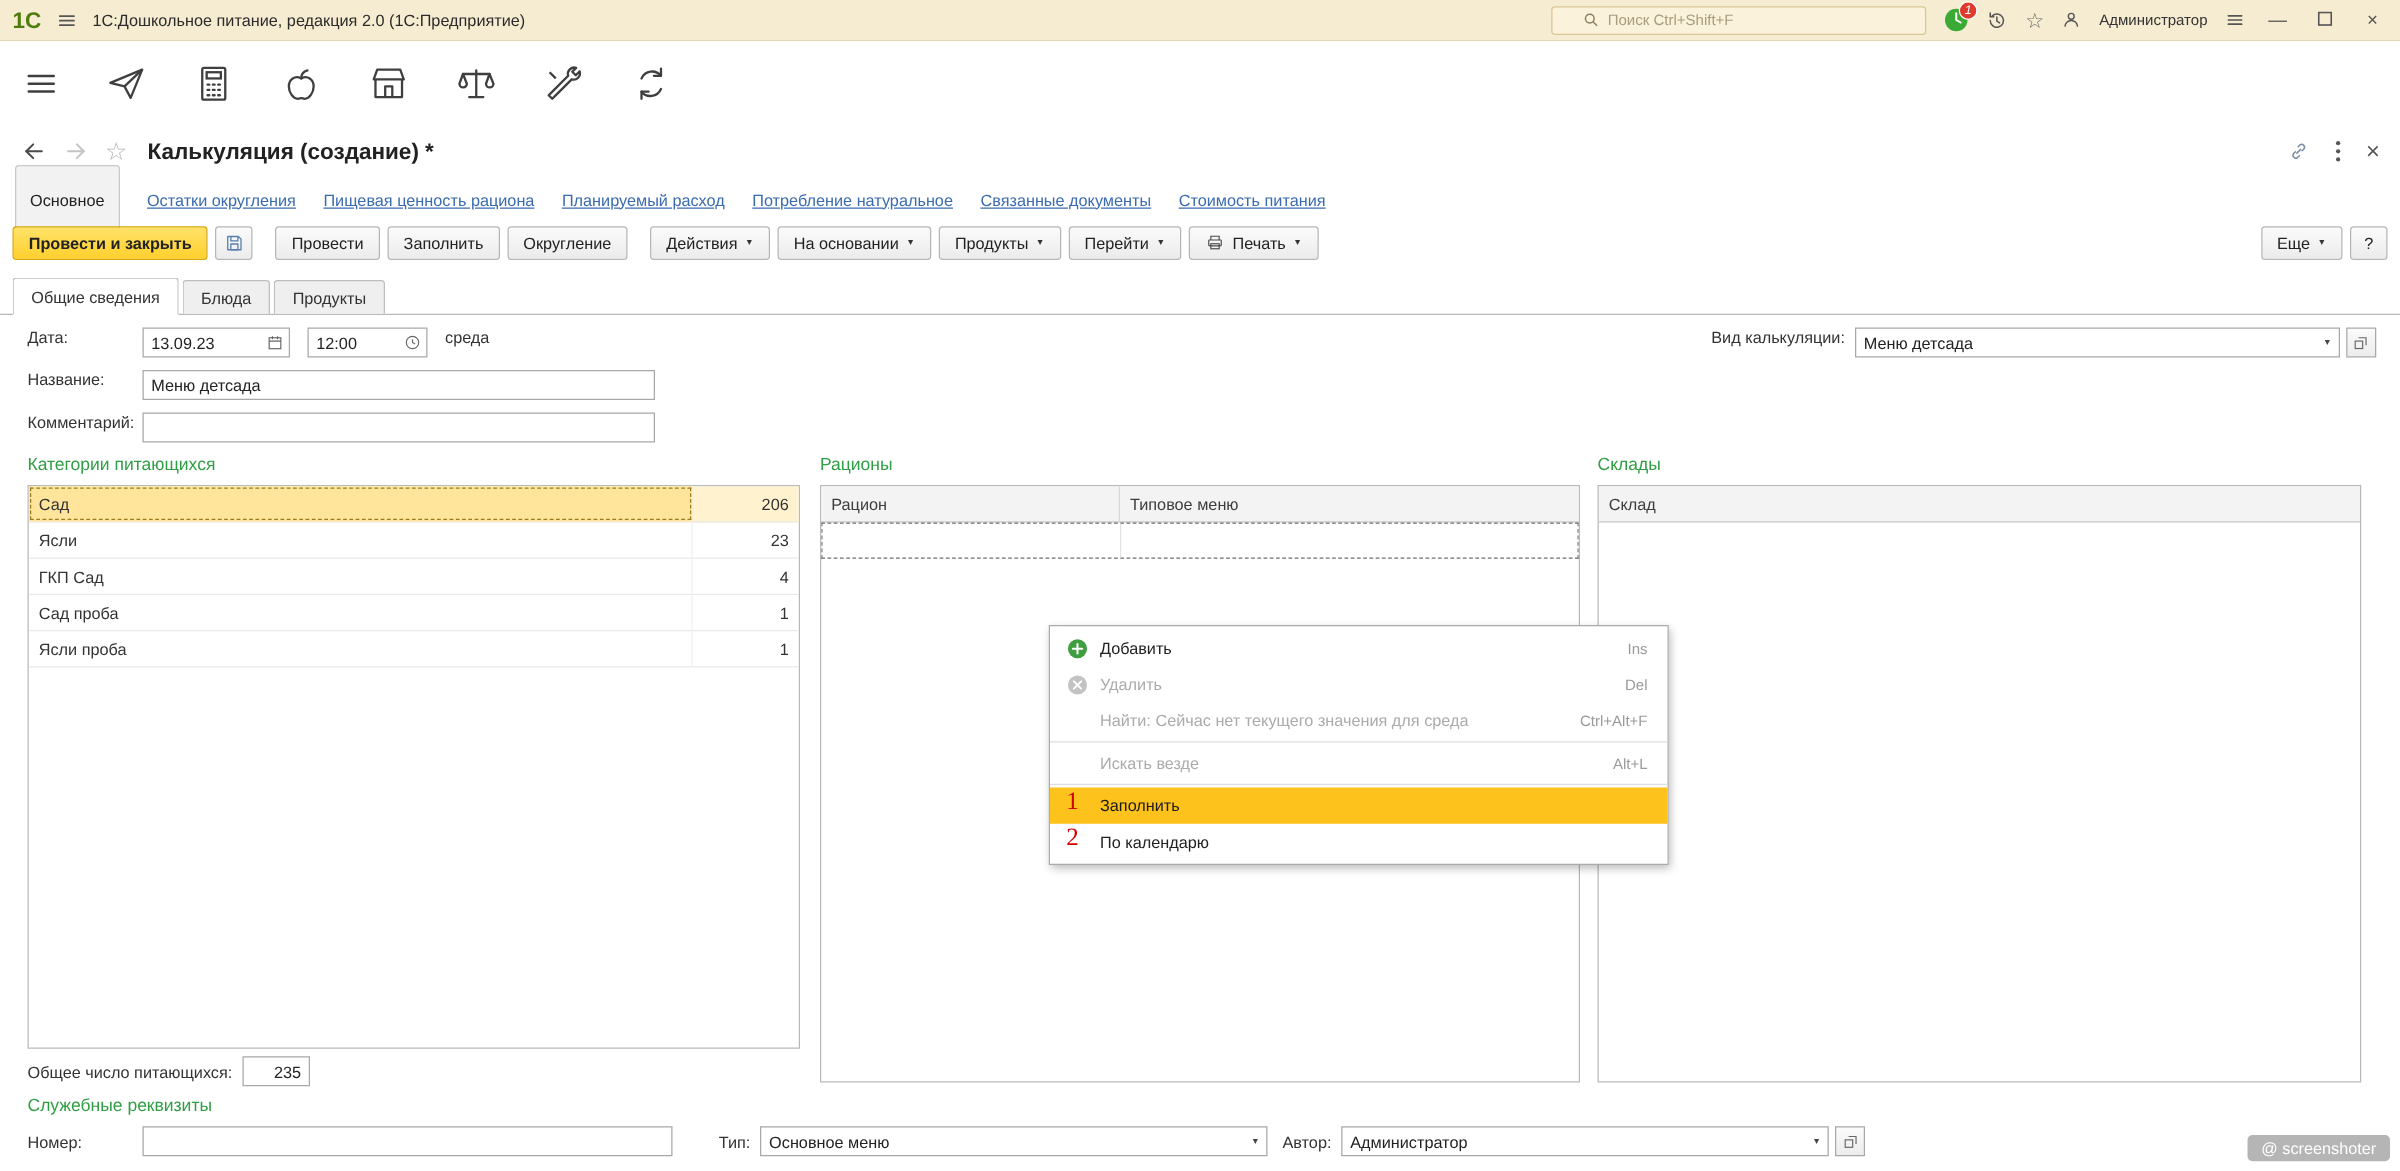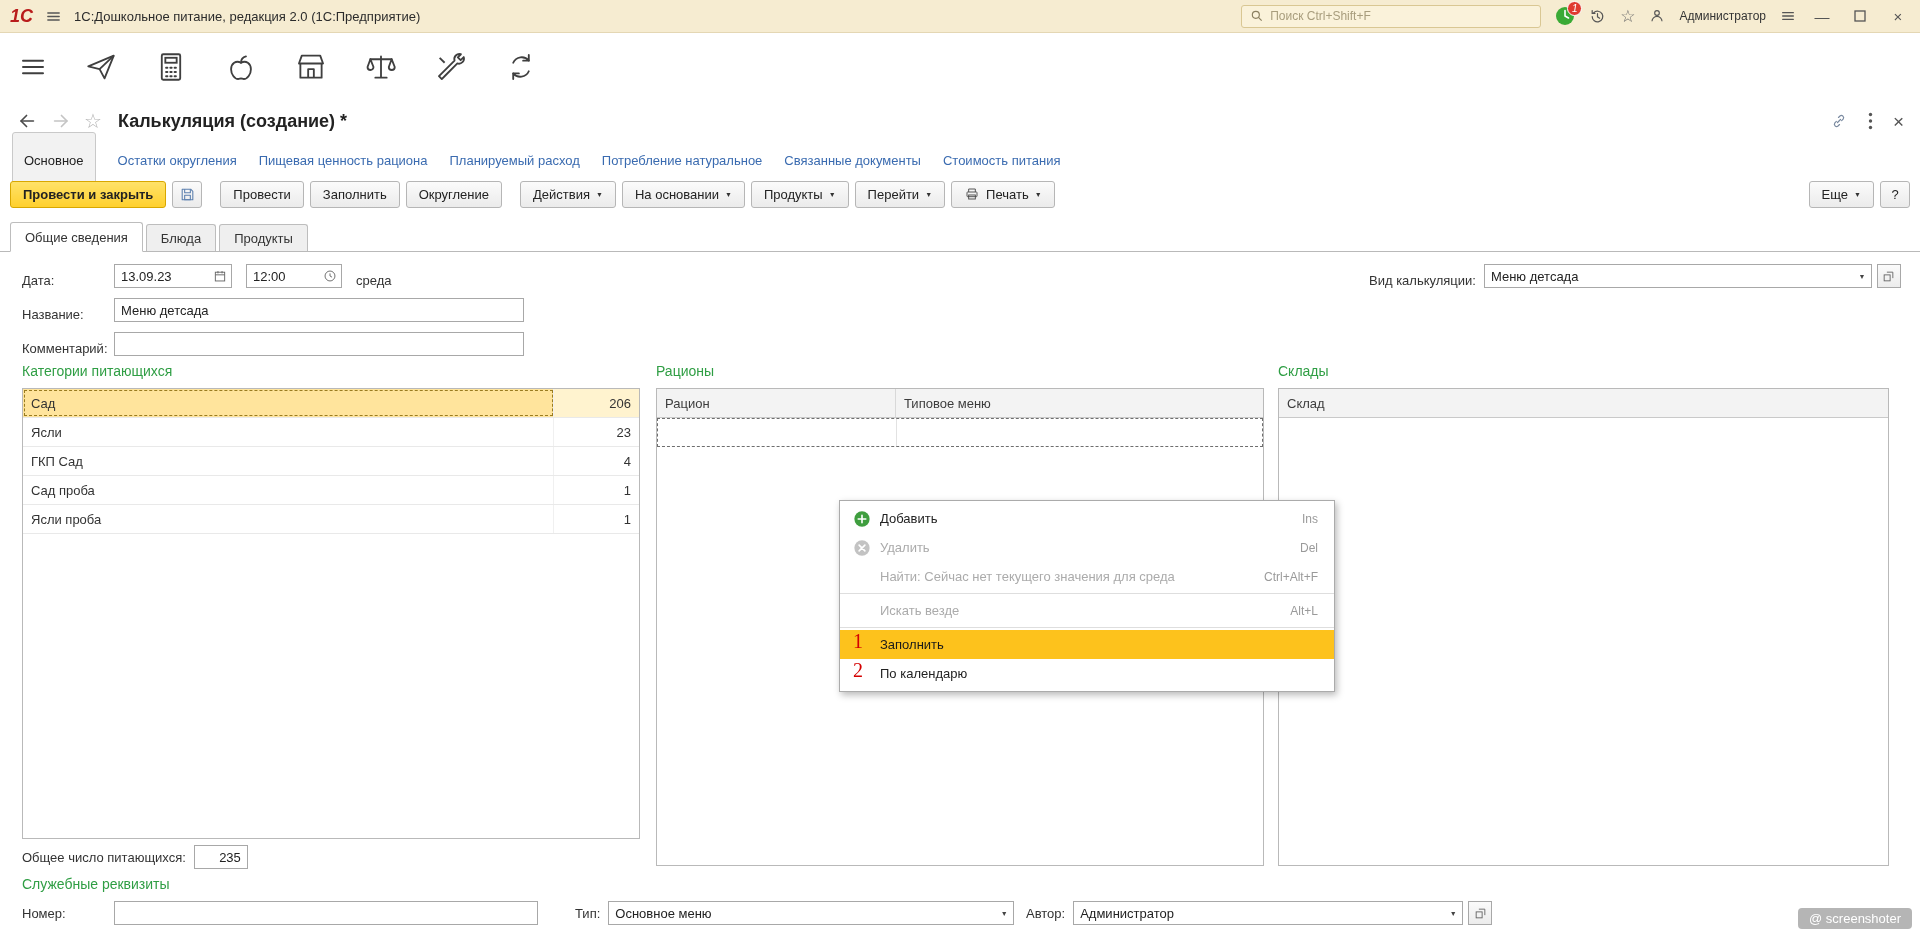--- a/index.html
+++ b/index.html
@@ -2,62 +2,62 @@
 <html><head>
 <meta charset="utf-8">
 <style>
   *{box-sizing:border-box;margin:0;padding:0}
   html,body{background:#fff}
   body{font-family:"Liberation Sans",sans-serif;font-size:13px;color:#333}
   .screen{position:relative;width:1920px;height:937px;background:#fff;overflow:hidden}
 
   
   .titlebar{position:absolute;top:0;left:0;right:0;height:33px;background:#f6ecd1;display:flex;align-items:center;gap:12px;padding:0 10px;border-bottom:1px solid #e4d7b4}
-  .logo{color:#b91c1c;font-weight:bold;font-style:italic;font-size:18px;line-height:1}
+  .logo{color:#4d7c0f;font-weight:bold;font-size:18px;line-height:1}
   .tb-title{font-size:13px;color:#2b2b2b;white-space:nowrap}
   .tb-right{margin-left:auto;display:flex;align-items:center;gap:14px}
-  .searchbox{width:300px;height:23px;background:#faf2da;border:1px solid #d9c793;border-radius:3px;display:flex;align-items:center;gap:6px;padding:0 8px;cursor:text}
+  .searchbox{width:300px;height:23px;background:#faf2da;border:1px solid #d9c793;border-radius:3px;display:flex;align-items:center;gap:6px;padding:0 24px;cursor:text}
   .searchbox .ph{color:#a89d7d;font-size:12px}
   .iconbtn{display:inline-flex;align-items:center;justify-content:center;cursor:pointer;position:relative;color:#555}
   .badge{position:absolute;top:-5px;right:-7px;min-width:15px;height:15px;border-radius:8px;background:#e03a2f;color:#fff;font-size:10px;display:flex;align-items:center;justify-content:center;padding:0 3px;border:1px solid #fff}
   .star-ch{font-size:17px;color:#6b6b6b}
   .user-name{font-size:12px;color:#333}
   .wc{width:24px;text-align:center;font-size:15px;color:#555;cursor:pointer;line-height:1}
 
   
   .app-toolbar{position:absolute;top:33px;left:0;right:0;height:67px;background:#fff;display:flex;align-items:center;gap:36px;padding:0 18px}
   .sub-ic{display:inline-flex;align-items:center;justify-content:center;cursor:pointer}
 
   
   .winhead{position:absolute;top:100px;left:0;right:0;height:42px;display:flex;align-items:center;gap:12px;padding:0 16px}
   .page-title{font-size:18px;font-weight:bold;color:#222;margin-left:4px}
   .wh-right{margin-left:auto;display:flex;align-items:center;gap:20px}
   .close-ch{font-size:19px;color:#555;cursor:pointer;line-height:1}
 
   
   .navlinks{position:absolute;top:145px;left:0;right:0;height:30px;display:flex;align-items:center;gap:22px;padding:0 12px}
-  .navlink{color:#3a6bb0;cursor:pointer;white-space:nowrap}
+  .navlink{color:#3a6bb0;text-decoration:underline;cursor:pointer;white-space:nowrap}
   .navlink.active{color:#222;text-decoration:none;background:#f2f2f2;border:1px solid #c9c9c9;border-radius:3px;padding:20px 11px}
 
   
   .cmdbar{position:absolute;top:178px;left:0;right:0;height:32px;display:flex;align-items:center;gap:6px;padding:0 10px}
   .btn{height:27px;display:inline-flex;align-items:center;gap:6px;padding:0 12px;background:linear-gradient(#fbfbfb,#ebebeb);border:1px solid #b6b6b6;border-radius:3px;font-size:13px;color:#222;cursor:pointer;white-space:nowrap}
   .btn.primary{background:linear-gradient(#ffe269,#ffd02e);border-color:#d8a700;font-weight:bold}
   .btn.icon-only{width:30px;padding:0;justify-content:center}
   .caret{font-size:7px;color:#333;line-height:1}
   .gap{width:6px}
   .cmd-right{margin-left:auto;display:flex;align-items:center;gap:6px}
 
   
   .doctabs{position:absolute;top:222px;left:0;right:0;height:30px;padding:0 10px;border-bottom:1px solid #b9b9b9;display:flex;align-items:flex-end;gap:3px}
   .dtab{height:27px;display:flex;align-items:center;padding:0 14px;border:1px solid #bdbdbd;border-bottom:none;border-radius:3px 3px 0 0;background:#efefef;color:#333;cursor:pointer;white-space:nowrap}
   .dtab.active{background:#fff;height:30px;margin-bottom:-1px;border-bottom:1px solid #fff}
 
   
-  .frow{position:absolute;display:flex;align-items:flex-end;height:26px}
+  .frow{position:absolute;display:flex;align-items:flex-start;height:26px}
   .lab{width:92px;flex:none;color:#333}
   .field{display:inline-flex;align-items:center;height:24px;border:1px solid #a8a8a8;background:#fff}
   .field>input{flex:1;min-width:0;border:0;outline:0;padding:0 6px;font:inherit;color:#222;background:transparent}
   .fbtn{flex:none;width:22px;height:22px;display:flex;align-items:center;justify-content:center;cursor:pointer}
   .caret-btn{flex:none;width:18px;height:22px;display:flex;align-items:center;justify-content:center;cursor:pointer;color:#444;font-size:7px}
   .openbtn{width:24px;height:24px;border:1px solid #a8a8a8;background:linear-gradient(#fbfbfb,#ececec);display:inline-flex;align-items:center;justify-content:center;margin-left:5px;cursor:pointer}
   .weekday{margin-left:14px;color:#333}
 
   
   .green-title{position:absolute;color:#2f9e44;font-size:14px}

